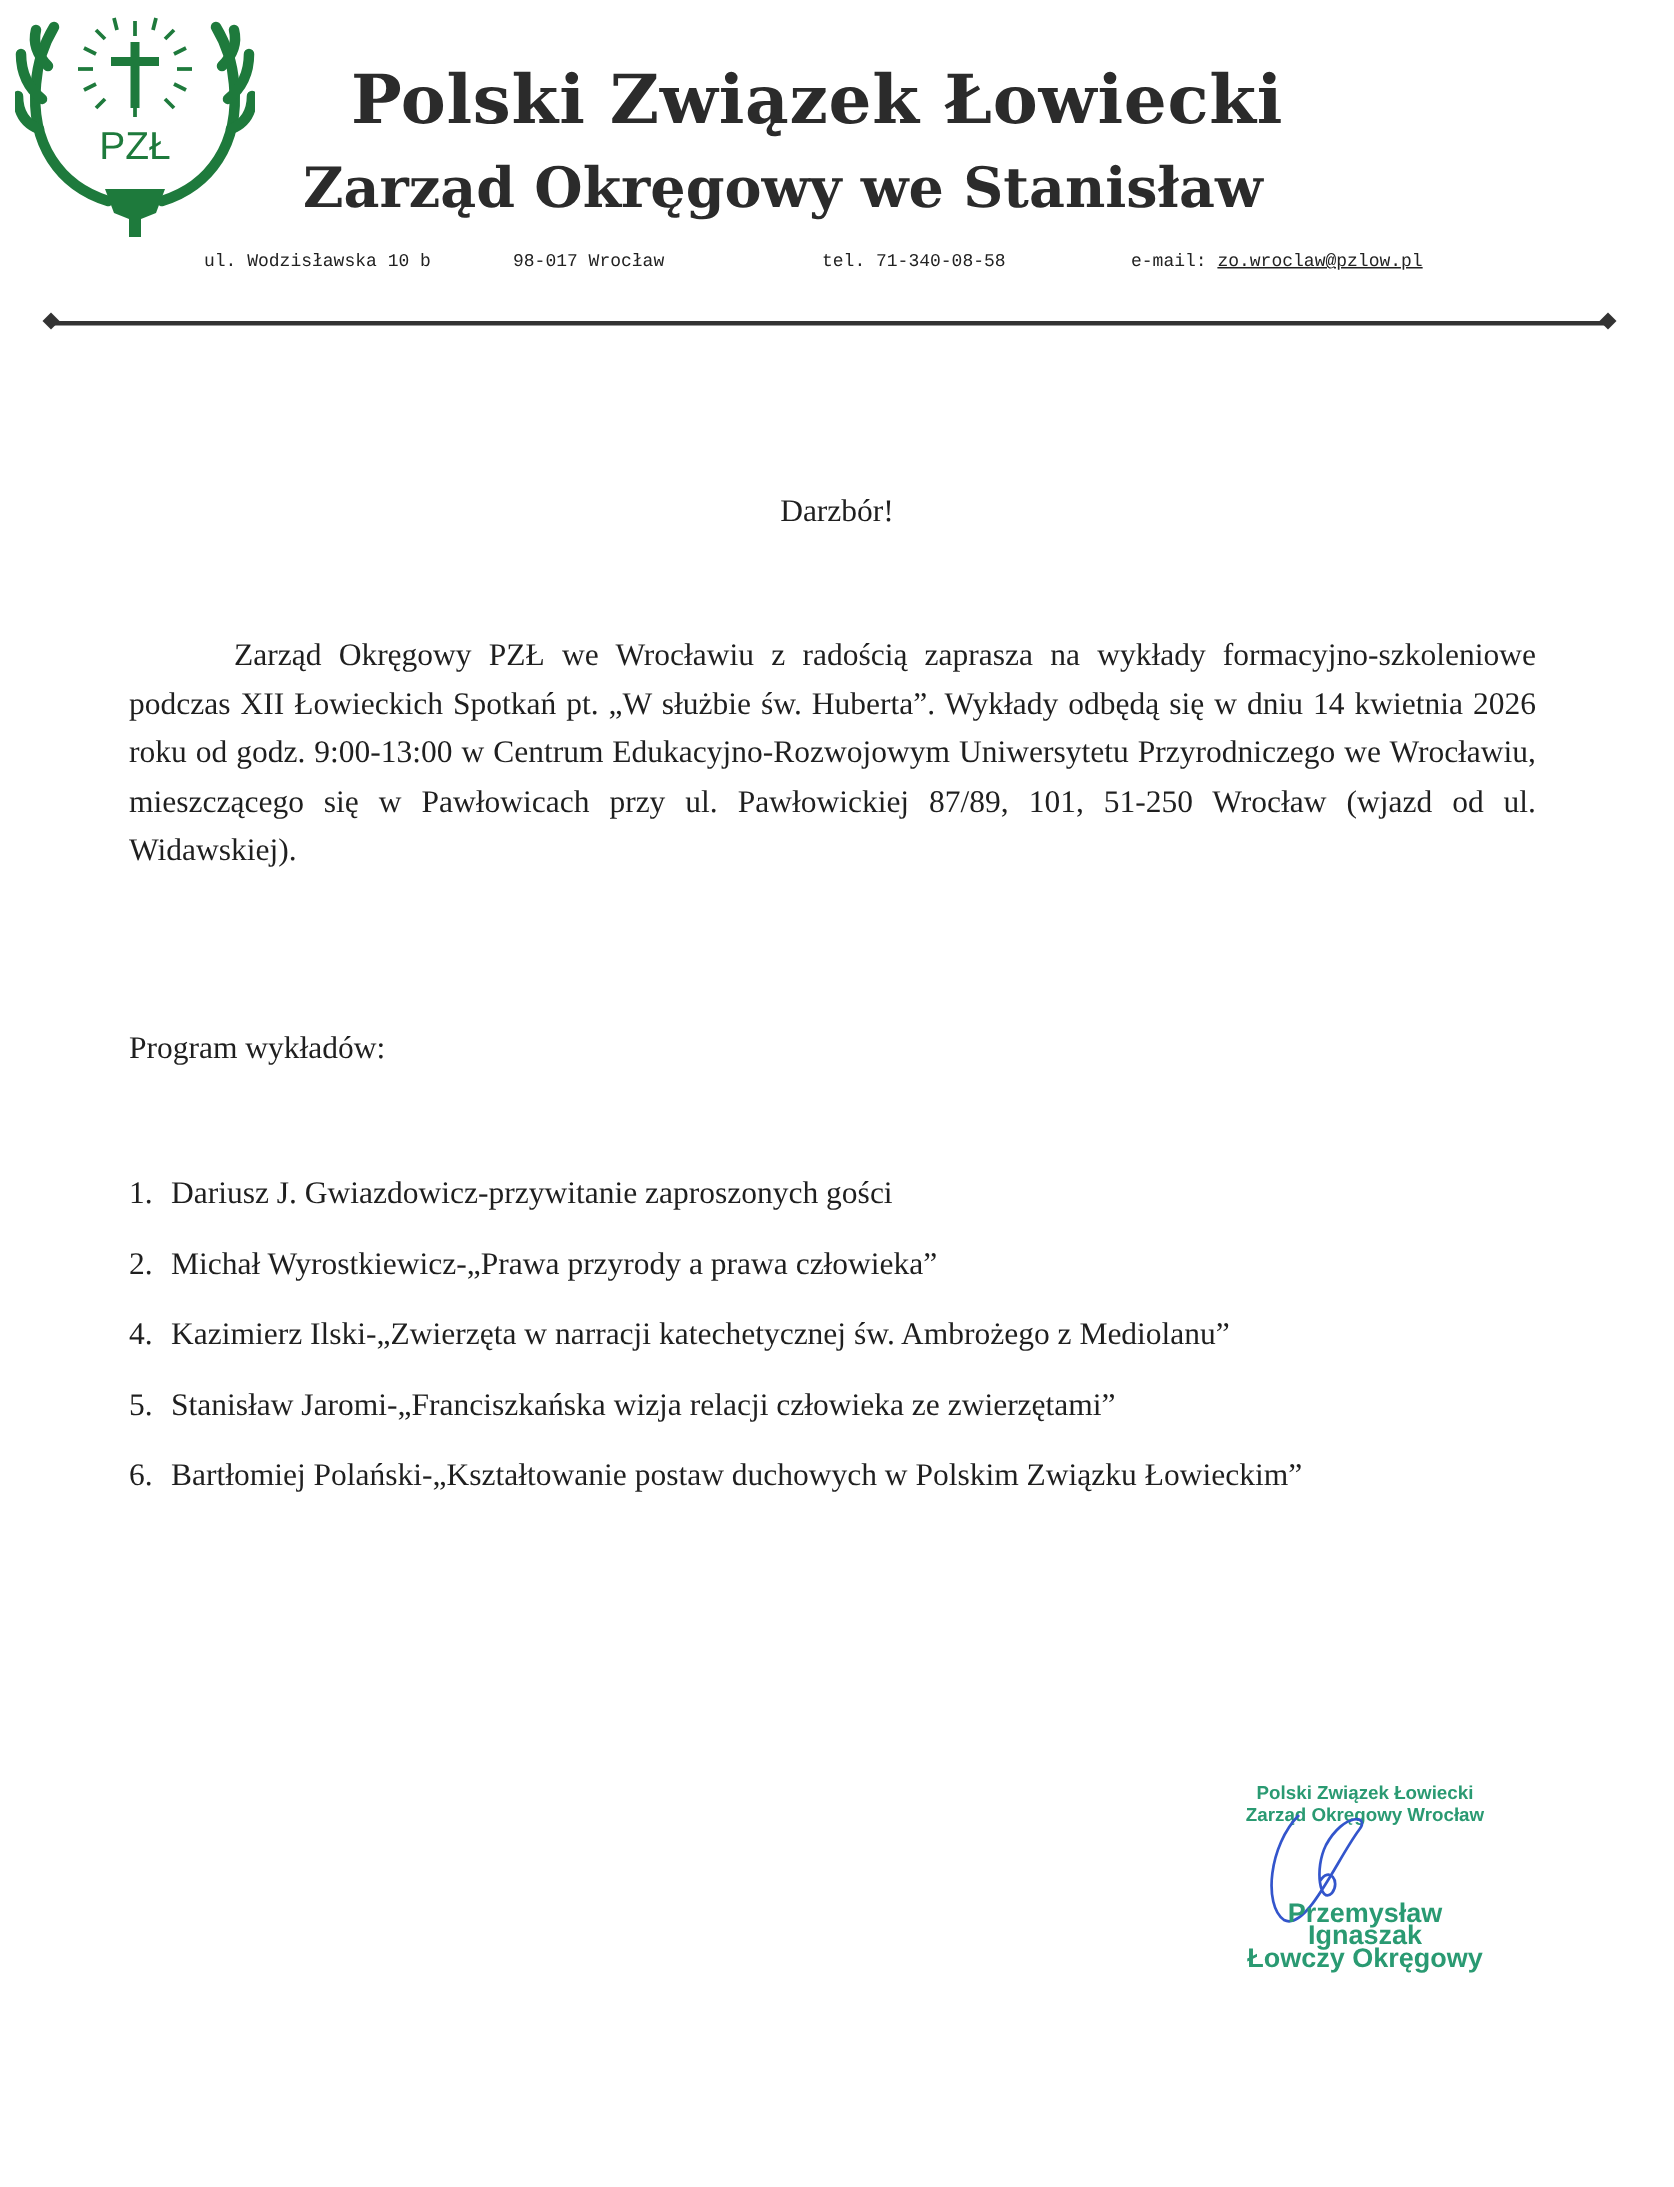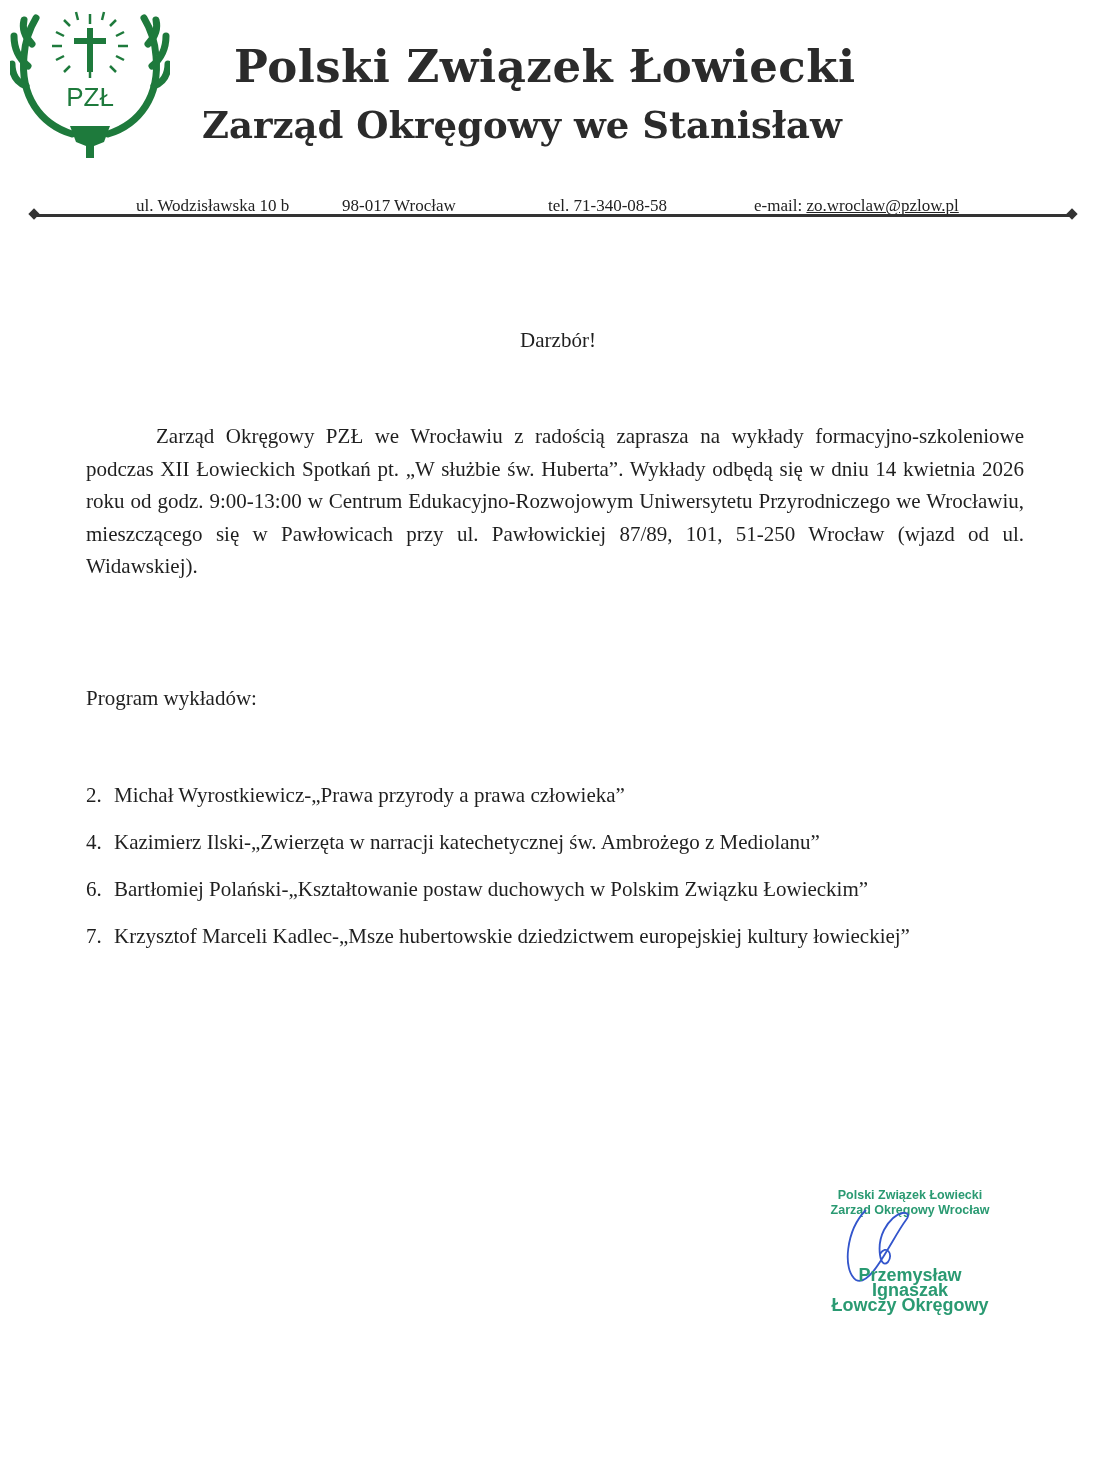--- a/index.html
+++ b/index.html
@@ -1,20 +1,20 @@
 <!DOCTYPE html>
 <html><head>
   <meta charset="utf-8">
   <style>
     html, body { margin: 0; padding: 0; background: #ffffff; }
     body { width: 1116px; height: 1458px; position: relative; overflow: hidden; color: #1a1a1a; }
     .logo { position: absolute; left: 10px; top: 6px; width: 160px; height: 156px; }
     .title1 { position: absolute; left: 234px; top: 44px; font-family: "DejaVu Serif", serif; font-weight: bold; font-size: 45px; color: #2b2b2b; letter-spacing: 0.5px; white-space: nowrap; line-height: 1; }
     .title2 { position: absolute; left: 202px; top: 107px; font-family: "DejaVu Serif", serif; font-weight: bold; font-size: 37px; color: #2b2b2b; white-space: nowrap; line-height: 1; }
-    .contact { position: absolute; top: 196px; font-family: Liberation Serif, serif; font-size: 17px; color: #222; white-space: nowrap; }
+    .contact { position: absolute; top: 167px; font-family: Liberation Mono, monospace; font-size: 12px; color: #222; white-space: nowrap; }
     .contact a { color: #222; text-decoration: underline; }
     .rule { position: absolute; left: 34px; top: 214px; width: 1040px; height: 3px; background: #333; }
     .rule-end { position: absolute; top: 210px; width: 8px; height: 8px; background: #333; transform: rotate(45deg); }
     .doc { font-family: "Liberation Serif", serif; font-size: 21px; color: #1f1f1f; }
     .greet { position: absolute; left: 0; width: 1116px; top: 328px; text-align: center; }
     .para { position: absolute; left: 86px; width: 938px; top: 420px; line-height: 32.5px; text-align: justify; text-indent: 70px; }
     .program { position: absolute; left: 86px; top: 686px; }
     .items { position: absolute; left: 86px; top: 780px; margin: 0; padding: 0; list-style: none; }
     .items li { height: 47px; line-height: 30px; white-space: nowrap; }
     .items .num { display: inline-block; width: 28px; }
@@ -70,24 +70,25 @@
 
 <div class="rule"></div>
 <div class="rule-end" style="left:30px"></div>
 <div class="rule-end" style="left:1068px"></div>
 
 <div class="doc greet">Darzbór!</div>
 <div class="doc para">Zarząd Okręgowy PZŁ we Wrocławiu z radością zaprasza na wykłady formacyjno-szkoleniowe podczas XII Łowieckich Spotkań pt. „W służbie św. Huberta”. Wykłady odbędą się w dniu 14 kwietnia 2026 roku od godz. 9:00-13:00 w Centrum Edukacyjno-Rozwojowym Uniwersytetu Przyrodniczego we Wrocławiu, mieszczącego się w Pawłowicach przy ul. Pawłowickiej 87/89, 101, 51-250 Wrocław (wjazd od ul. Widawskiej).</div>
 <div class="doc program">Program wykładów:</div>
 
 <ol class="doc items">
+  <li><span class="num">1.</span><span>Dariusz J. Gwiazdowicz-przywitanie zaproszonych gości</span></li>
   <li><span class="num">2.</span><span>Michał Wyrostkiewicz-„Prawa przyrody a prawa człowieka”</span></li>
   <li><span class="num">4.</span><span>Kazimierz Ilski-„Zwierzęta w narracji katechetycznej św. Ambrożego z Mediolanu”</span></li>
+  <li><span class="num">5.</span><span>Stanisław Jaromi-„Franciszkańska wizja relacji człowieka ze zwierzętami”</span></li>
   <li><span class="num">6.</span><span>Bartłomiej Polański-„Kształtowanie postaw duchowych w Polskim Związku Łowieckim”</span></li>
-  <li><span class="num">7.</span><span>Krzysztof Marceli Kadlec-„Msze hubertowskie dziedzictwem europejskiej kultury łowieckiej”</span></li>
 </ol>
 
 <div class="stamp">
   <div>Polski Związek Łowiecki</div>
   <div>Zarząd Okręgowy Wrocław</div>
 </div>
 <svg class="sig" viewBox="0 0 90 90">
   <path d="M30 10 C10 30 6 70 20 80 C35 88 55 40 70 20 C78 10 60 8 48 30 C40 46 44 70 52 62 C58 54 50 44 44 54" fill="none" stroke="#3355cc" stroke-width="1.8"></path>
 </svg>
 <div class="stamp2">

